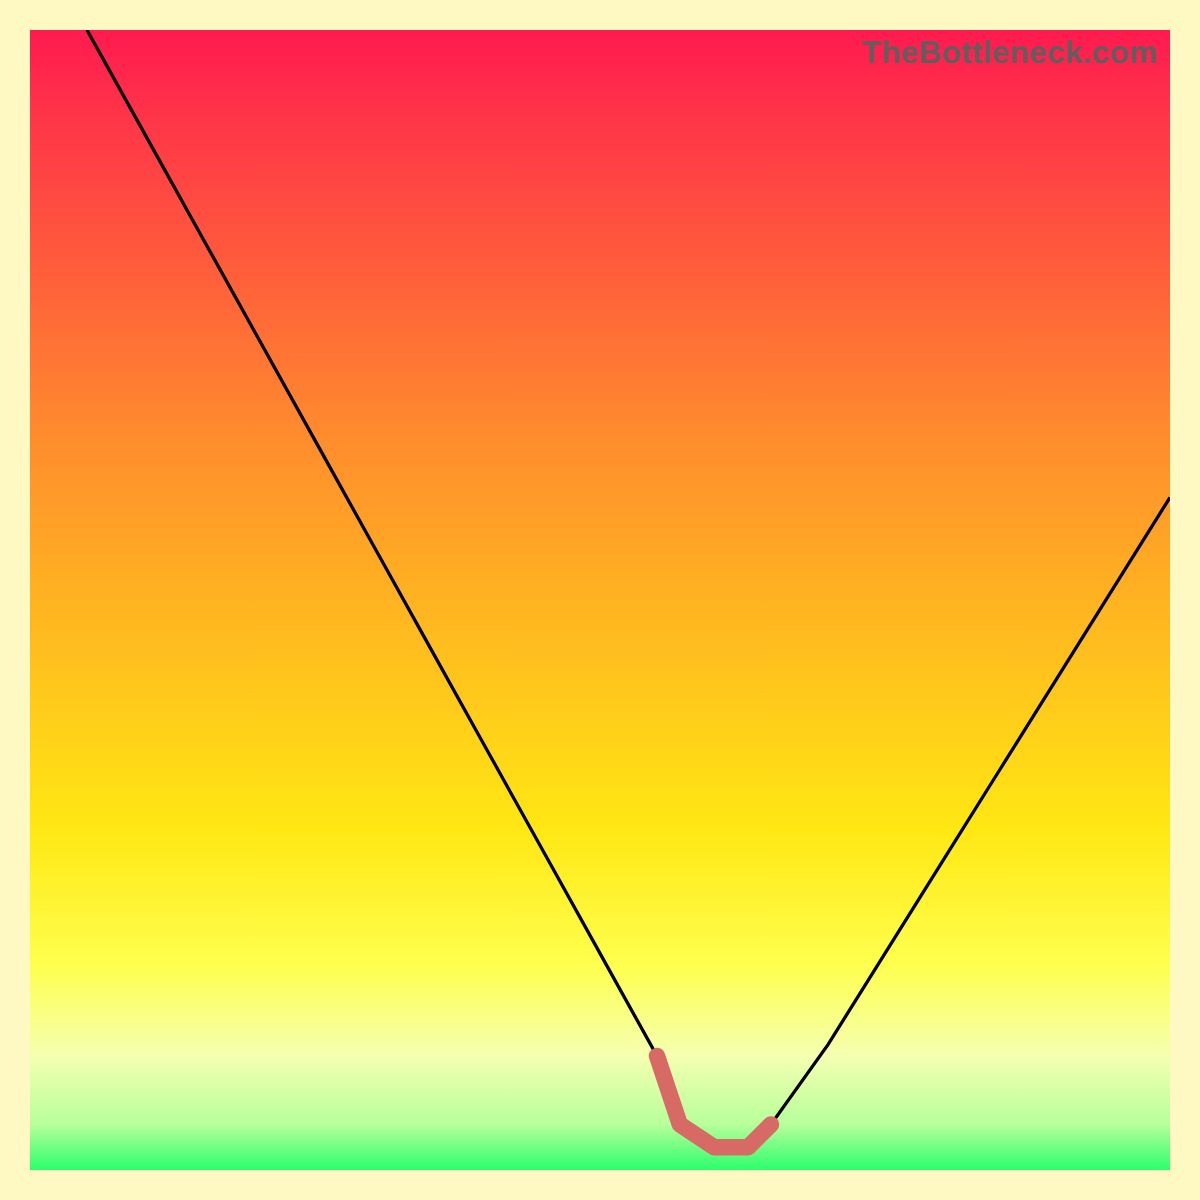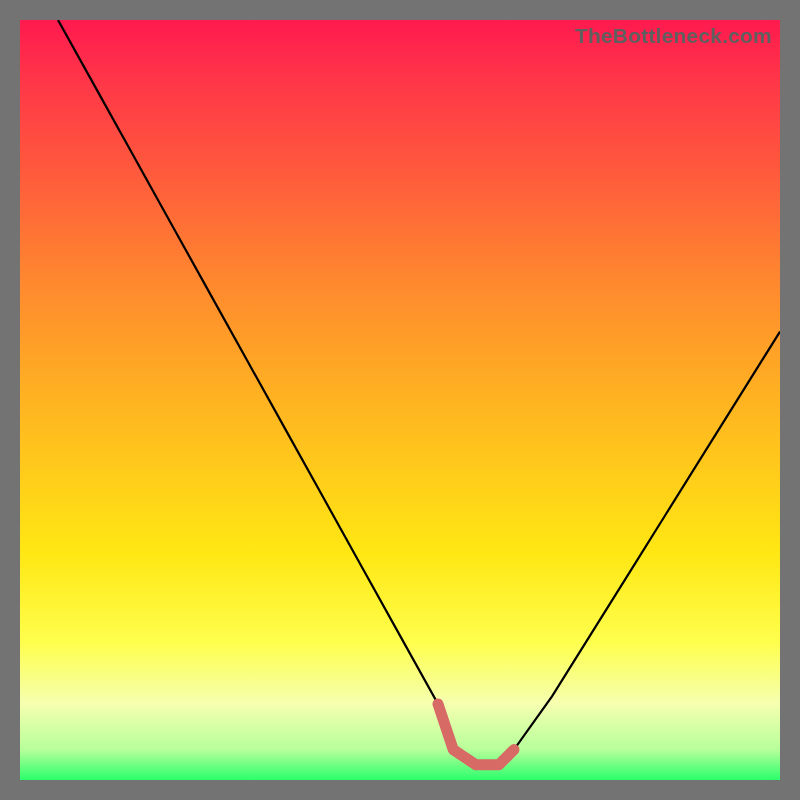--- a/index.html
+++ b/index.html
@@ -1,21 +1,21 @@
 <!DOCTYPE html>
 <html><head>
 <meta charset="utf-8">
 <style>
   * { margin: 0; padding: 0; box-sizing: border-box; }
   html, body { width: 800px; height: 800px; overflow: hidden; }
   .frame {
     position: relative;
     width: 800px;
     height: 800px;
-    background: #737373;
+    background: #fef9c3;
   }
   .plot-area {
     position: absolute;
     left: 20px;
     top: 20px;
     width: 760px;
     height: 760px;
     overflow: hidden;
     background: linear-gradient(
       to bottom,

